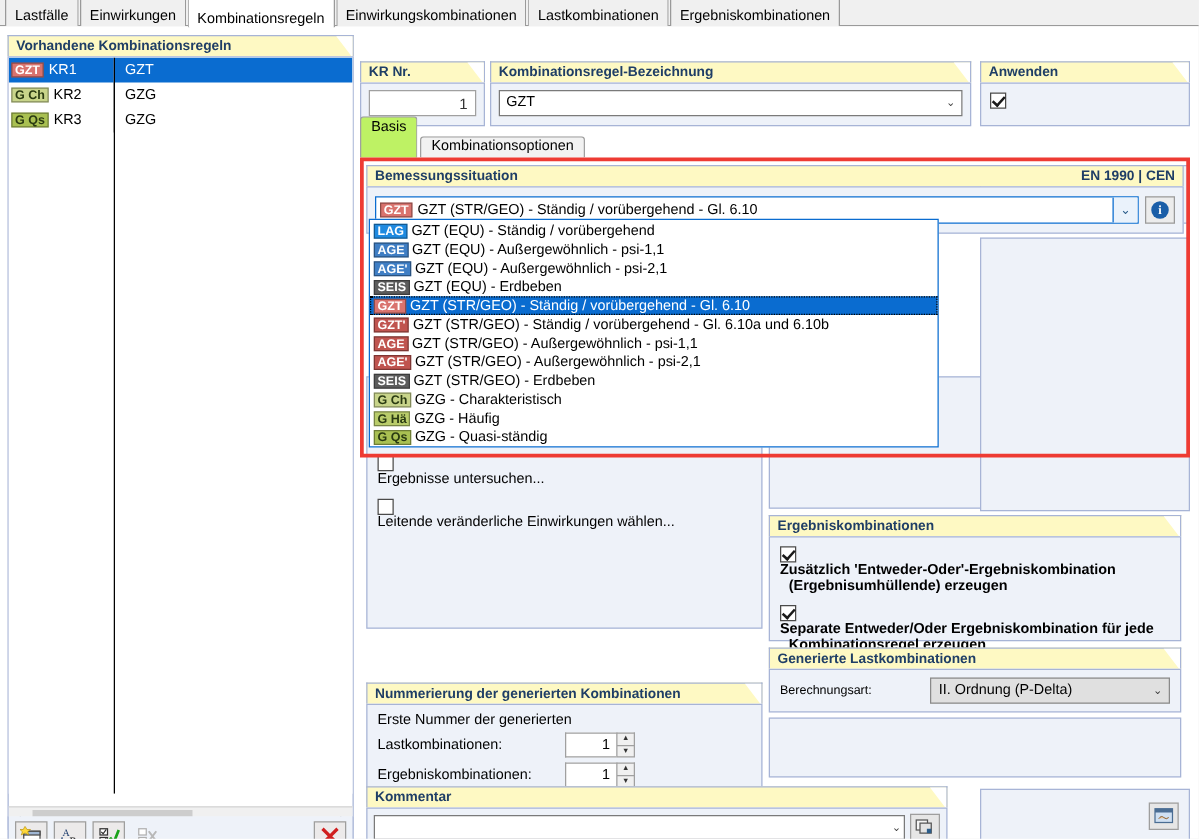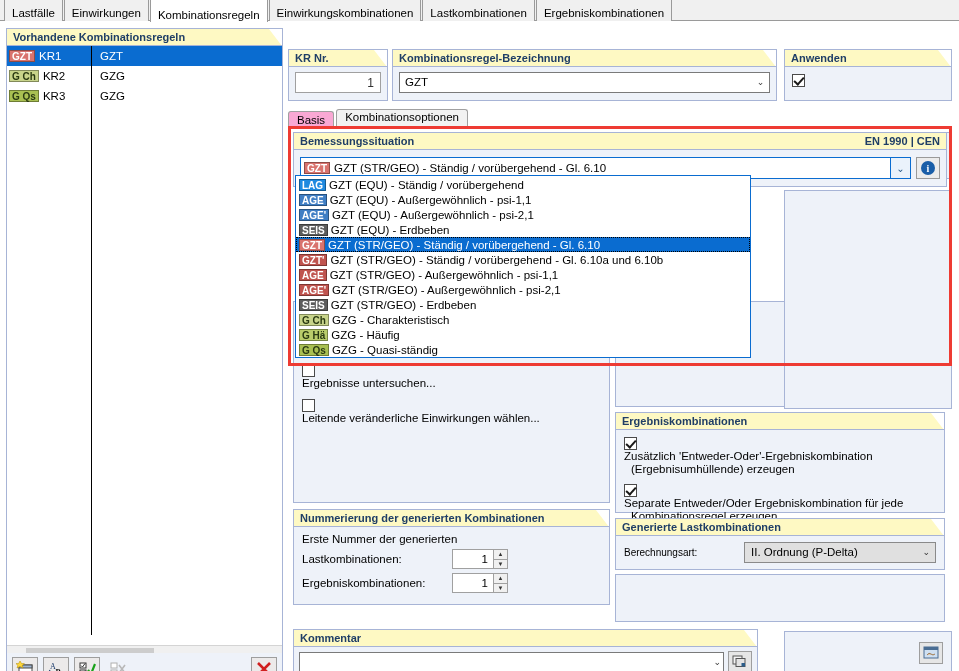--- a/index.html
+++ b/index.html
@@ -179,21 +179,21 @@
     display: flex; align-items: flex-end;
   }
   .itab {
     height: 17px; line-height: 15px;
     padding: 0 8px;
     background: #f2f2f2; border: 1px solid #a0a0a0; border-bottom: none;
     border-radius: 3px 3px 0 0;
     font-size: 11.5px; box-sizing: border-box; margin-right: 2px;
     cursor: default; white-space: nowrap;
   }
-  .itab.active { background: #f9a8d4; height: 15px; line-height: 17px; position: relative; z-index: 2; }
+  .itab.active { background: #bef264; height: 33px; line-height: 17px; position: relative; z-index: 2; }
 
   
   #red-box {
     position: absolute; left: 288px; top: 105px; width: 664px; height: 240px;
     border: 3px solid #ee3b33; box-sizing: border-box; z-index: 20;
     background: transparent;
   }
 
   
   #bemessung { left: 293px; top: 111px; width: 654px; height: 56px; z-index: 21; }
@@ -253,21 +253,21 @@
   .cbox.checked::after {
     content: "";
     position: absolute; left: 3px; top: 0px;
     width: 4px; height: 8px;
     border: solid #1a1a1a; border-width: 0 2px 2px 0;
     transform: rotate(42deg);
   }
   .hint-text { font-size: 11.5px; margin-bottom: 8px; }
 
   
-  #numbering { left: 293px; top: 488px; width: 317px; height: 96px; border-radius: 16px; }
+  #numbering { left: 293px; top: 525px; width: 317px; height: 96px; border-radius: 16px; }
   #numbering .gb-body { height: 79px; padding: 6px 8px; }
   .num-row { display: flex; align-items: center; margin-top: 4px; font-size: 11.5px; }
   .num-label { width: 150px; }
   .spin {
     display: flex; align-items: stretch;
     width: 56px; height: 20px; box-sizing: border-box;
   }
   .spin .val {
     flex: 1; background: #fff; border: 1px solid #a0a0a0; border-right: none;
     text-align: right; padding-right: 5px; line-height: 18px; font-size: 11.5px;
@@ -304,21 +304,21 @@
   }
   #right-empty-2 {
     position: absolute; left: 784px; top: 169px; width: 168px; height: 219px;
     border: 1px solid #a7b4d6; background: #eef2f9; box-sizing: border-box;
   }
   #mid-empty-right {
     position: absolute; left: 615px; top: 280px; width: 330px; height: 106px;
     border: 1px solid #a7b4d6; background: #eef2f9; box-sizing: border-box;
   }
   #erg-komb { left: 615px; top: 391px; width: 330px; height: 101px; }
-  #erg-komb .gb-body { height: 84px; padding: 6px 8px; }
+  #erg-komb .gb-body { height: 84px; padding: 6px 8px; font-weight: bold; }
   #gen-last { left: 615px; top: 497px; width: 330px; height: 52px; }
   #gen-last .gb-body { height: 35px; padding: 6px 8px; display: flex; align-items: center; }
   .bg-label { width: 120px; font-size: 10px; }
   .gray-combo {
     position: relative; flex: 1; height: 21px;
     background: #e0e0e0; border: 1px solid #8a8a8a;
     box-sizing: border-box; font-size: 11.5px; line-height: 19px; padding-left: 6px;
   }
   .gray-combo .arrow { position: absolute; right: 5px; top: 0; height: 19px; display:flex; align-items:center; color:#333; font-size: 9px; }
   #gen-empty {

